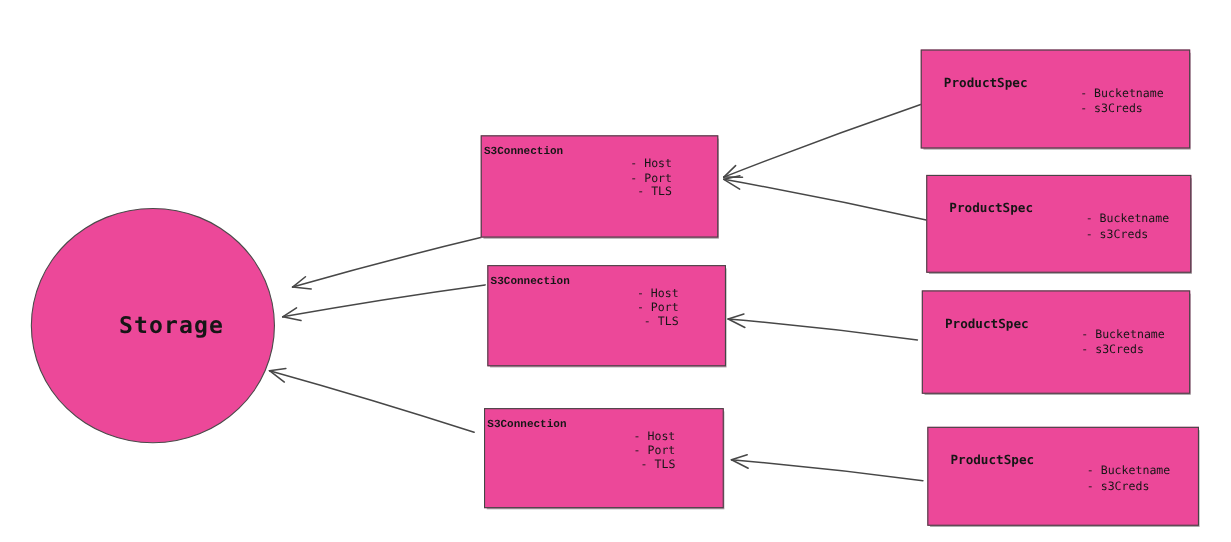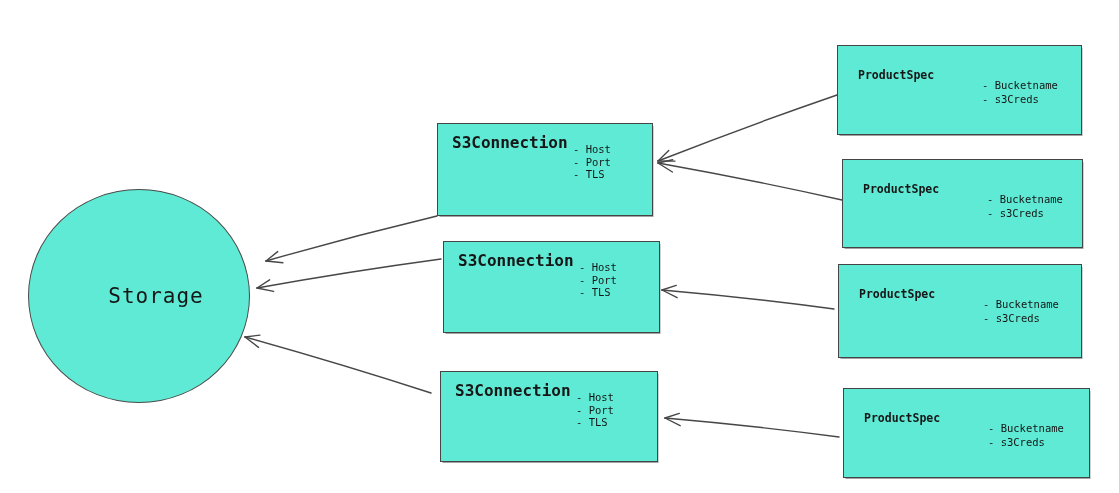--- a/index.html
+++ b/index.html
@@ -19,54 +19,54 @@
   }
   .edge-line, .edge-barb {
     fill: none;
     stroke: #474747;
     stroke-width: 1.4;
     stroke-linecap: round;
   }
   .node {
     position: absolute;
     box-sizing: border-box;
-    background: #5eead4;
+    background: #ec4899;
     color: #161616;
     padding-left: 34px;
   }
   .node.kind-circle {
     border: 1.6px solid #4a4a4a;
     border-radius: 50%;
     display: flex;
     align-items: center;
     justify-content: center;
   }
   .node.kind-circle .node-title {
     position: static;
     font-size: 21px;
-    font-weight: normal;
+    font-weight: bold;
     letter-spacing: 1px;
   }
   .node.kind-box {
     border: 1.4px solid #454545;
     box-shadow: 1.5px 2px 0 -1px rgba(70,70,70,0.5);
   }
   .node-title {
     position: absolute;
     white-space: pre;
     font-weight: bold;
   }
-  .variant-connection .node-title { left: 14px; top: 9px;  font-size: 16px; }
+  .variant-connection .node-title { left: 2px; top: 9px;  font-size: 10px; font-family: Liberation Mono, monospace; }
   .variant-spec       .node-title { left: 20px; top: 22px; font-size: 11.5px; }
   .node-attrs {
     position: absolute;
     white-space: pre;
     font-weight: normal;
   }
-  .variant-connection .node-attrs { left: 135px; top: 19px; font-size: 10.5px; line-height: 12.5px; }
+  .variant-connection .node-attrs { left: 135px; top: 19px; font-size: 10.5px; line-height: 12.5px; text-align: right; }
   .variant-spec       .node-attrs { left: 144px; top: 33px; font-size: 10.5px; line-height: 13.5px; }
   .attr-item { display: block; }
 </style>
 </head>
 <body>
 
 <div id="canvas">
   <svg id="edges-layer" viewBox="0 0 1119 493">
       <g>
         <path class="edge-line" d="M 837 95 Q 746.8081034949574 126.12349281208148 658 161"></path>

